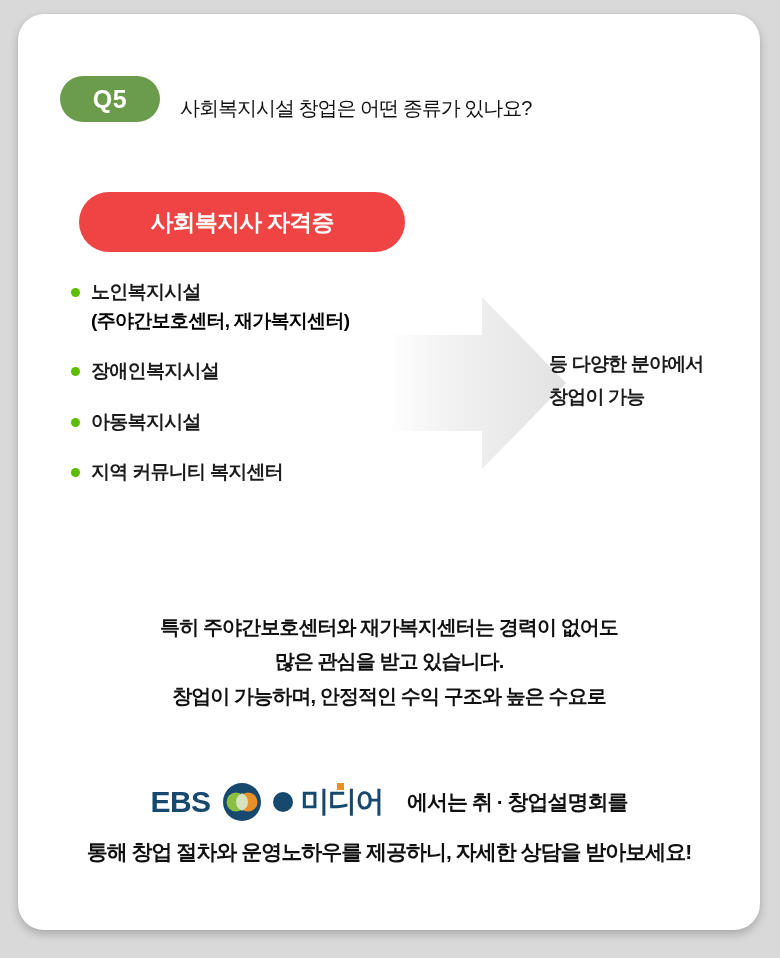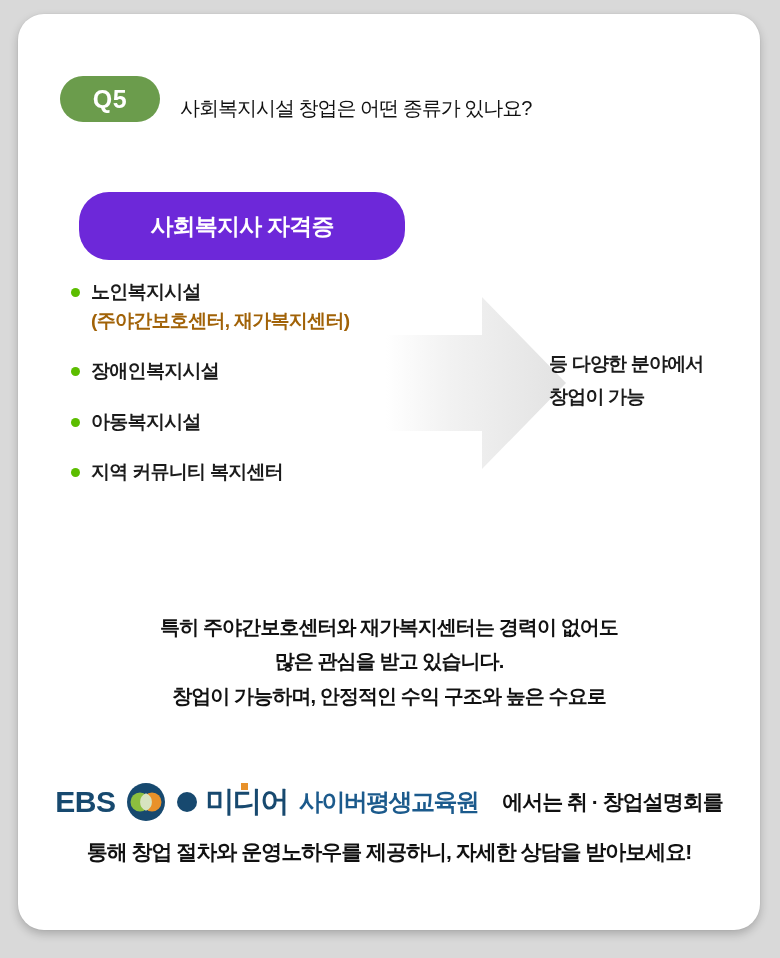--- a/index.html
+++ b/index.html
@@ -63,23 +63,23 @@
     letter-spacing: -1px;
     white-space: nowrap;
   }
 
   
   .pill {
     position: absolute;
     left: 61px;
     top: 178px;
     width: 326px;
-    height: 68px;
+    height: 60px;
     border-radius: 30px;
-    background: #6d28d9;
+    background: #ef4444;
     color: #ffffff;
     font-size: 23px;
     font-weight: bold;
     letter-spacing: -0.8px;
     display: flex;
     align-items: center;
     justify-content: center;
   }
 
   
@@ -107,21 +107,21 @@
     font-size: 19px;
     font-weight: bold;
     color: #1b1b1b;
     letter-spacing: -0.7px;
     line-height: 1.5;
   }
   .bullet-sub {
     display: block;
     font-size: 19px;
     font-weight: bold;
-    color: #a16207;
+    color: #000000;
     letter-spacing: -0.7px;
   }
 
   
   .arrow-wrap {
     position: absolute;
     left: 368px;
     top: 283px;
     width: 180px;
     height: 172px;
@@ -289,21 +289,20 @@
             <circle cx="29" cy="20" r="9.5" fill="#e8912a"></circle>
             <path d="M23 11.2 a9.5 9.5 0 0 0 0 17.6 a9.5 9.5 0 0 0 0 -17.6 z" fill="#d7e3c0"></path>
           </svg>
           <svg class="logo-dot" width="22" height="40" viewBox="0 0 22 40" xmlns="http://www.w3.org/2000/svg">
             <circle cx="11" cy="20" r="10" fill="#17496f"></circle>
           </svg>
           <div class="logo-media">
             <span>미디어</span>
             <i class="accent"></i>
           </div>
-          <div class="logo-cyber">사이버평생교육원</div>
         </div>
         <div class="footer-tail">에서는 취 · 창업설명회를</div>
       </div>
       <div class="footer-line2">통해 창업 절차와 운영노하우를 제공하니, 자세한 상담을 받아보세요!</div>
     </div>
 
   </div>
 </div>
 
 </body></html>

